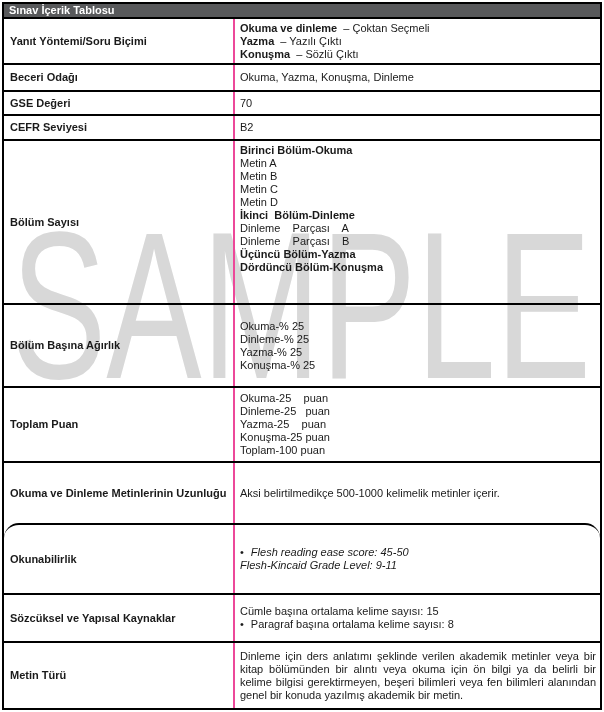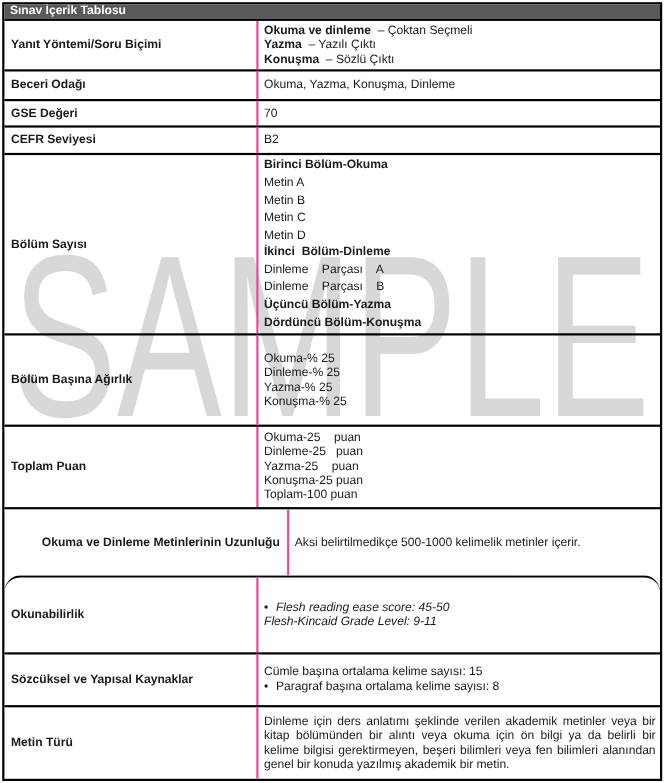--- a/index.html
+++ b/index.html
@@ -43,29 +43,29 @@
   .label-cell{
     width:231px;
     flex:0 0 231px;
     border-right:2px solid #ec4899;
     font-weight:bold;
     font-size:11px;line-height:13px;
     padding:3px 3px 3px 6px;
     display:flex;flex-direction:column;justify-content:center;
     color:#1a1a1a;
   }
-  .label-cell.justify{text-align:justify;margin-left:28px;}
+  .label-cell.justify{text-align:justify;}
   .content-cell{
     flex:1 1 auto;
     font-size:11px;line-height:13px;
     padding:3px 4px 3px 5px;
     display:flex;flex-direction:column;justify-content:center;
     color:#1a1a1a;
   }
-  .content-cell.top{justify-content:space-between;}
+  .content-cell.top{justify-content:flex-start;}
   .content-cell.justify-text{text-align:justify;}
   .line{white-space:pre-wrap;}
   .line .bullet{display:inline-block;margin-right:7px;}
   .seg-b{font-weight:bold;}
   .seg-i{font-style:italic;}
 </style>
 </head>
 <body>
 
 <svg class="watermark-layer" width="604" height="712" viewBox="0 0 604 712" xmlns="http://www.w3.org/2000/svg">

